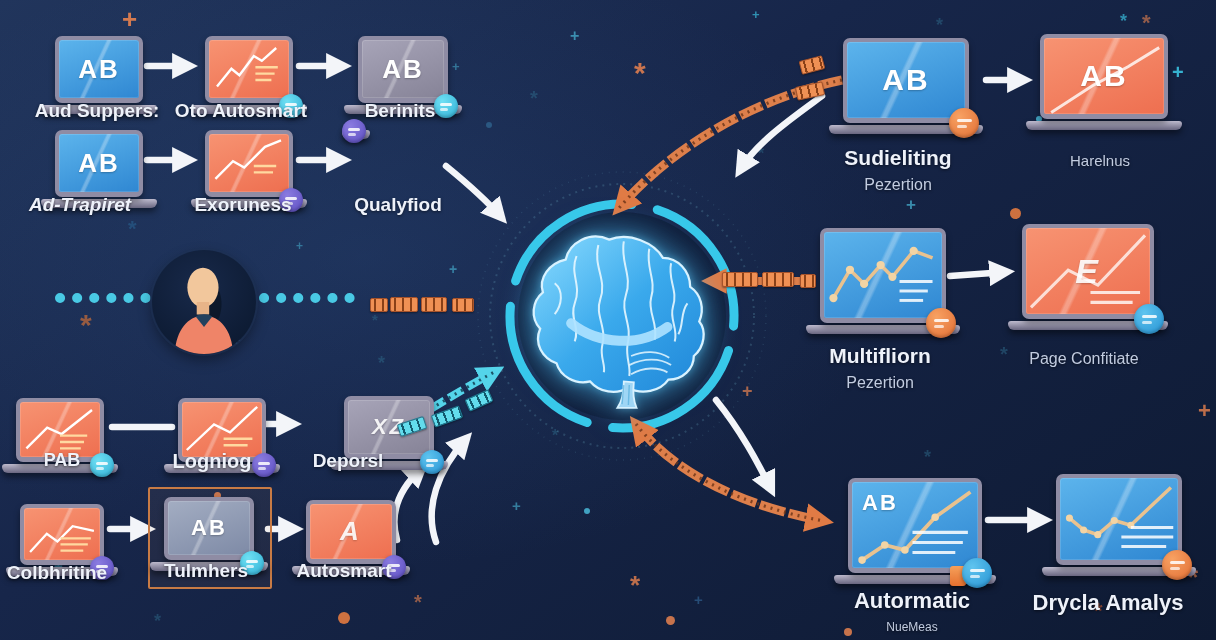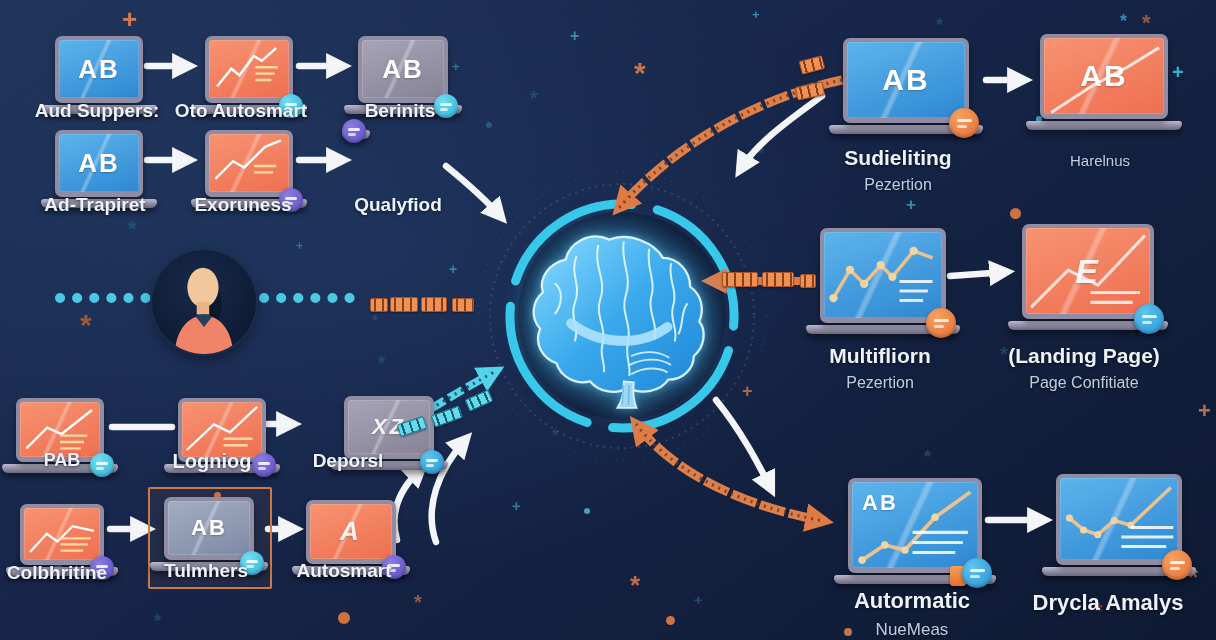--- a/index.html
+++ b/index.html
@@ -220,21 +220,21 @@
     <div class="badge b-cyan bsz-s"></div>
   </div>
   <div class="cap" style="left:320px;top:100px;width:160px;font-size:19px;">Berinits</div>
 
   <div class="laptop" style="left:55px;top:130px;">
     <div class="screen scr-blue" style="width:80px;height:58px;">
         <span class="ab med">AB</span>
       </div>
     <div class="base"></div>
   </div>
-  <div class="cap" style="left:15px;top:194px;width:160px;font-size:19px;">Ad-Trapiret</div>
+  <div class="cap" style="left:0;top:194px;width:160px;font-size:19px;font-style:italic;">Ad-Trapiret</div>
 
   <div class="laptop" style="left:205px;top:130px;">
     <div class="screen scr-orange" style="width:80px;height:58px;">
       <svg class="chart-svg" viewBox="0 0 100 70" preserveAspectRatio="none">
         <polyline points="8,56 30,34 44,42 70,16 90,8" fill="none" stroke="#ffffff" stroke-width="3"></polyline>
         <g stroke="#ffd9a0" stroke-width="3">
             <line x1="56" y1="40" x2="84" y2="40"></line>
             <line x1="56" y1="48" x2="80" y2="48"></line>
           </g>
       </svg>
@@ -310,21 +310,20 @@
           <g stroke="rgba(255,255,255,.8)" stroke-width="2.5">
             <line x1="52" y1="52" x2="92" y2="52"></line>
             <line x1="52" y1="60" x2="86" y2="60"></line>
           </g>
         </svg>
     </div>
     <div class="base"></div>
     <div class="badge b-blue bsz-m"></div>
   </div>
   <div class="cap" style="left:972px;top:344px;width:224px;font-size:21px;">
-    <span>(Landing Page)</span>
     <span class="sub" style="font-size:16px;">Page Confitiate</span>
   </div>
 
   <div class="laptop" style="left:848px;top:478px;">
     <div class="screen scr-blue" style="width:126px;height:86px;">
       <span class="ab sm" style="position:absolute;left:10px;top:8px;z-index:2;">AB</span>
       <svg class="chart-svg" viewBox="0 0 100 70" preserveAspectRatio="none">
         <polyline points="8,62 26,50 42,54 66,28 94,8" fill="none" stroke="#e9c28f" stroke-width="3"></polyline>
         <g fill="#f3d4a4">
             <circle cx="8" cy="62" r="3"></circle>
@@ -338,21 +337,21 @@
             <line x1="48" y1="56" x2="82" y2="56"></line>
           </g>
       </svg>
     </div>
     <div class="base"></div>
     <span class="chip"></span>
     <div class="badge b-blue bsz-m"></div>
   </div>
   <div class="cap" style="left:812px;top:588px;width:200px;font-size:22px;">
     <span>Autormatic</span>
-    <span class="sub" style="font-size:17px;">NueMeas</span>
+    <span class="sub" style="font-size:12px;">NueMeas</span>
   </div>
 
   <div class="laptop" style="left:1056px;top:474px;">
     <div class="screen scr-blue" style="width:118px;height:82px;">
       <svg class="chart-svg" viewBox="0 0 100 70" preserveAspectRatio="none">
         <polyline points="8,34 20,44 32,48 46,36 60,40 94,8" fill="none" stroke="#e9c28f" stroke-width="3"></polyline>
         <g fill="#f3d4a4">
             <circle cx="8" cy="34" r="3"></circle>
             <circle cx="20" cy="44" r="3"></circle>
             <circle cx="32" cy="48" r="3"></circle>

